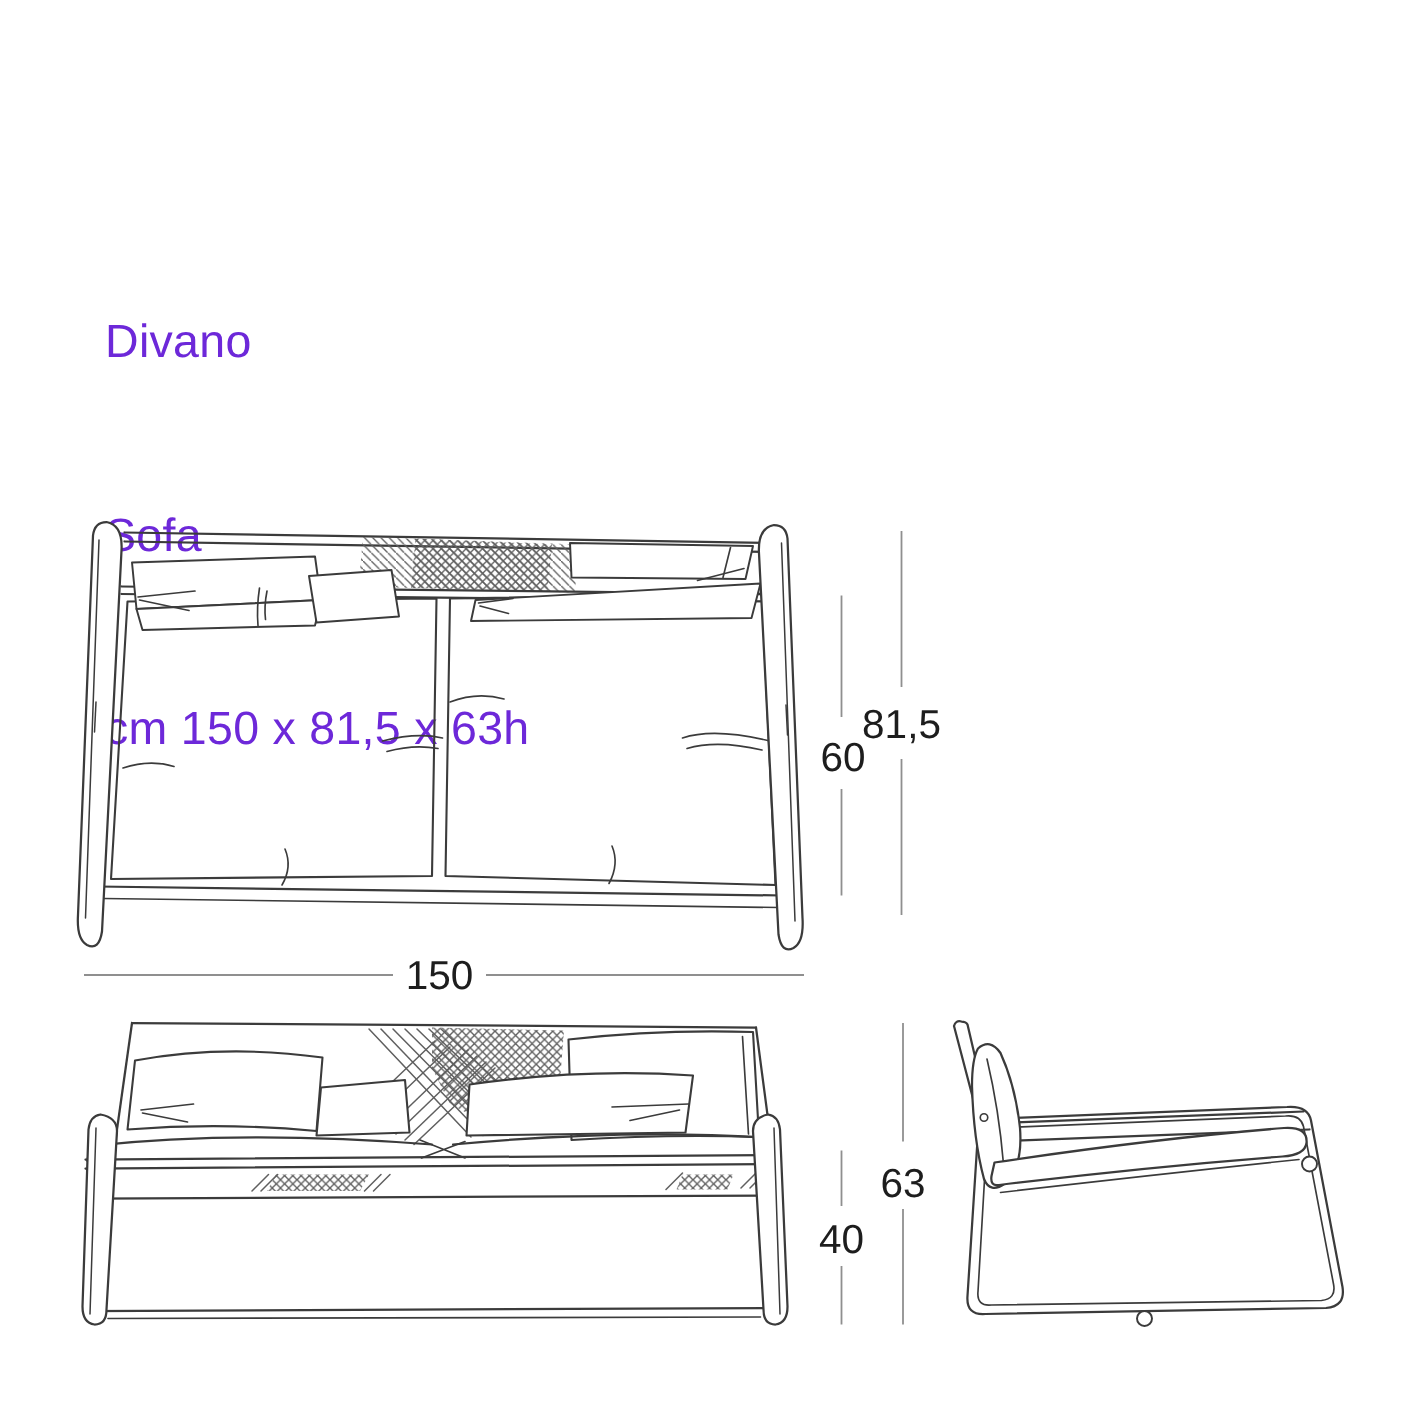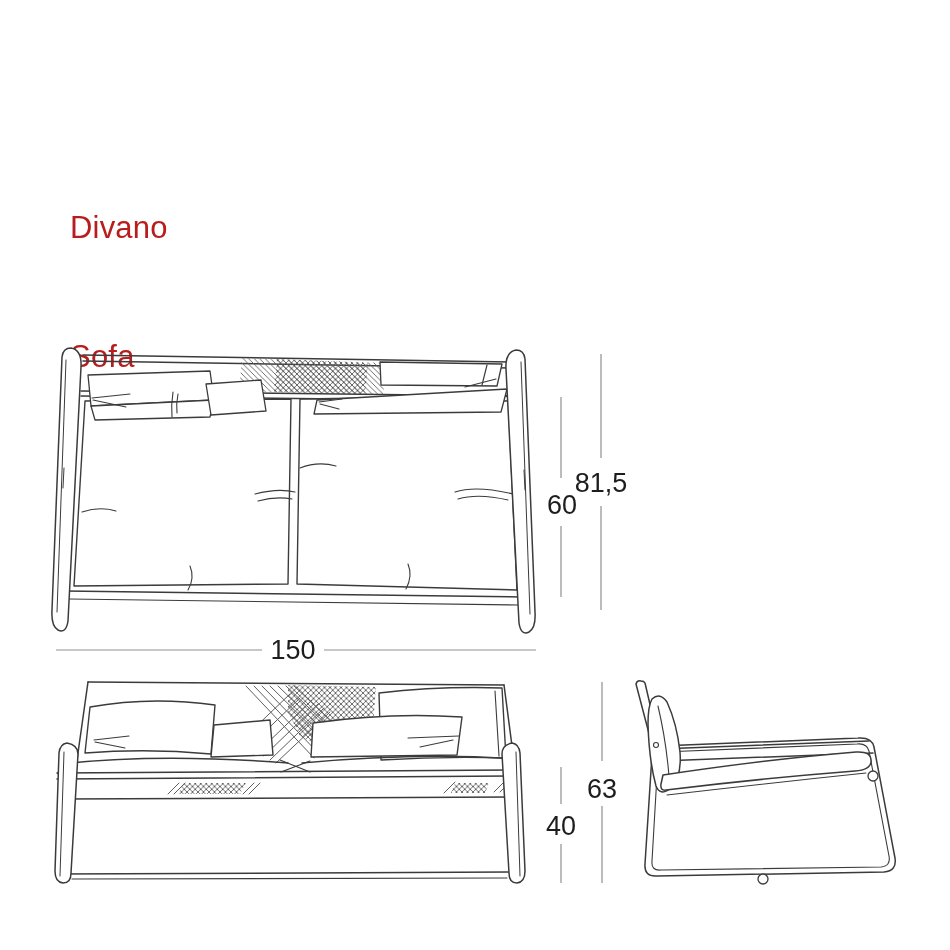--- a/index.html
+++ b/index.html
@@ -1,38 +1,39 @@
 <!DOCTYPE html>
 <html><head>
 <meta charset="utf-8">
 <style>
   html,body{margin:0;padding:0;background:#fff;}
   .canvas{
     position:relative;width:950px;height:950px;background:#ffffff;overflow:hidden;
     font-family:"Liberation Sans", sans-serif;
   }
   .title-block{
-    position:absolute;left:70px;top:120px;color:#b91c1c;
+    position:absolute;left:70px;top:120px;color:#6d28d9;
     font-size:31px;line-height:43px;letter-spacing:0.2px;white-space:pre;
   }
   .drawing{position:absolute;left:0;top:0;}
   .dim-label{
     font-family:"Liberation Sans", sans-serif;
     font-size:27px;fill:#1d1d1d;
   }
   svg *{vector-effect:none;}
 </style>
 </head>
 <body>
 
 <div class="canvas">
 
   <div class="title-block">
     <div>Divano</div>
     <div>Sofa</div>
+    <div>cm 150 x 81,5 x 63h</div>
   </div>
 
   <svg class="drawing" width="950" height="950" viewBox="0 0 950 950">
     <defs>
       <pattern id="hatchDiag" patternUnits="userSpaceOnUse" width="5.5" height="5.5">
         <path d="M0,0 L5.5,5.5" stroke="#5f5f5f" stroke-width="0.9"></path>
       </pattern>
       <pattern id="hatchCross" patternUnits="userSpaceOnUse" width="5.5" height="5.5">
         <path d="M0,0 L5.5,5.5 M0,5.5 L5.5,0" stroke="#5f5f5f" stroke-width="0.9"></path>
       </pattern>

